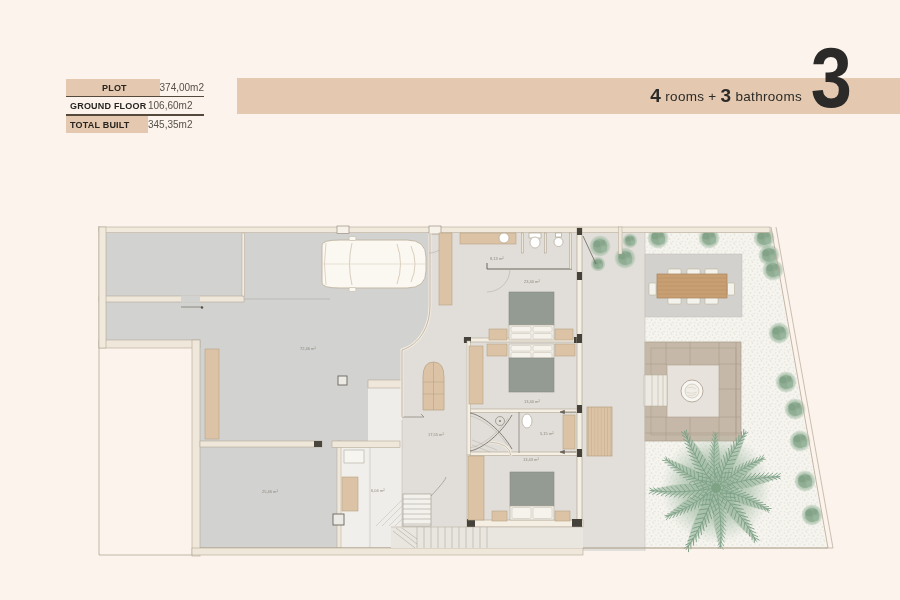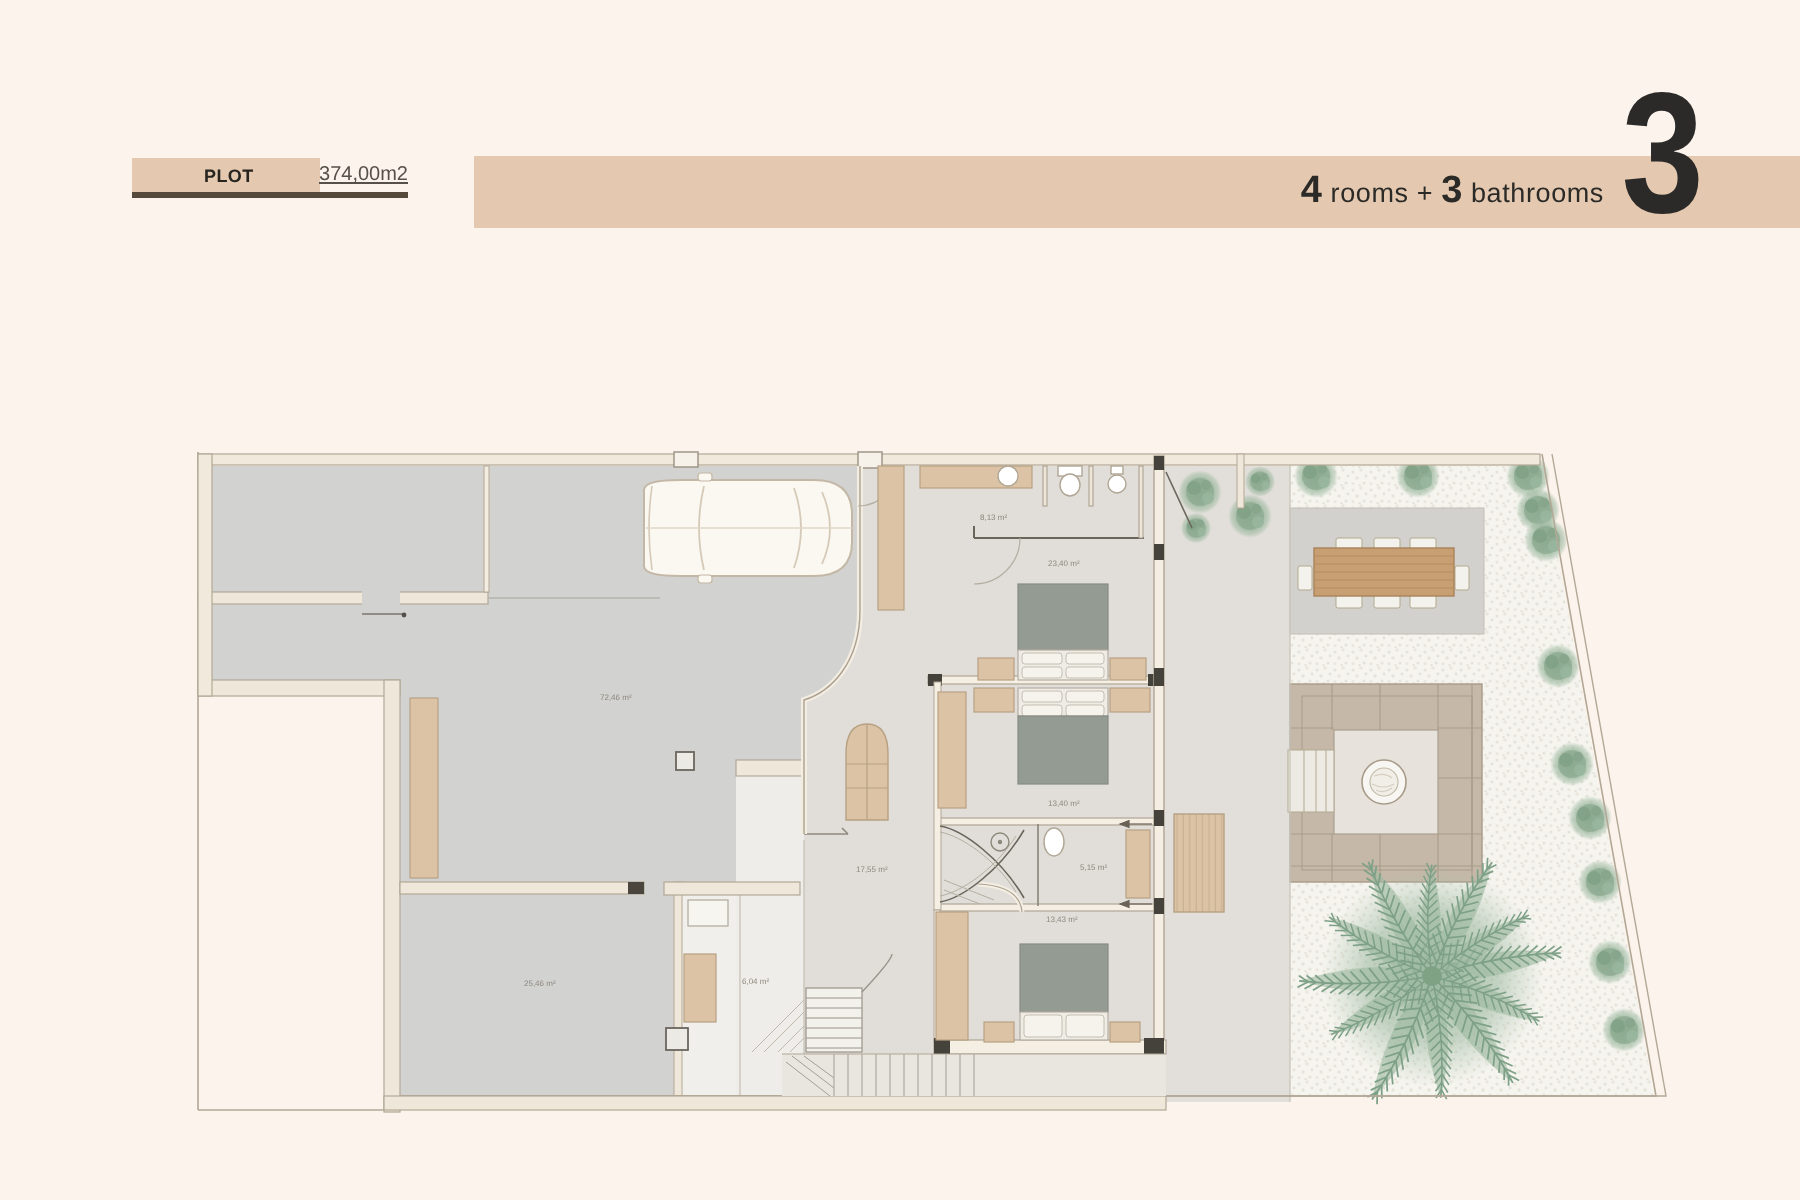--- a/index.html
+++ b/index.html
@@ -5,39 +5,47 @@
 <style>
   html,body{margin:0;padding:0;}
   body{width:900px;height:600px;background:#fcf3ec;font-family:"Liberation Sans",sans-serif;position:relative;overflow:hidden;}
   .bar{position:absolute;left:237px;top:78px;width:663px;height:36px;background:#e4c9b0;}
   .bartext{position:absolute;top:78px;height:36px;right:98px;display:flex;align-items:center;color:#2b2a27;font-size:13.5px;letter-spacing:0.3px;}
   .bartext b{font-size:19px;font-weight:bold;}
   .big3{position:absolute;top:34px;right:48px;font-size:86px;line-height:1;font-weight:bold;color:#2b2a28;transform:scaleX(0.86);transform-origin:100% 0;}
   .tbl{position:absolute;left:66px;top:79px;width:138px;}
   .row{display:flex;align-items:center;height:17px;}
   .row .lab{width:78px;padding-left:4px;font-weight:bold;font-size:9px;letter-spacing:.2px;color:#272420;white-space:nowrap;}
-  .row .val{flex:1;text-align:left;font-size:10px;color:#56504a;white-space:nowrap;text-decoration:underline;}
+  .row .val{flex:1;text-align:left;font-size:10px;color:#56504a;white-space:nowrap;}
   .tan{background:#e4c9b0;}
   .sep{border-bottom:0.8px solid #55493b;height:0;margin:0;}
   svg{position:absolute;left:0;top:0;}
   .m2{font-size:4px;fill:#8d887e;}
 </style>
 </head>
 <body>
   <div class="bar"></div>
   <div class="bartext"><b>4</b>&nbsp;rooms +&nbsp;<b>3</b>&nbsp;bathrooms</div>
   <div class="big3">3</div>
   <div class="tbl">
     <div class="row">
       <div class="lab tan" style="height:17px;display:flex;align-items:center;padding-left:36px;">PLOT</div>
       <div class="val">374,00m2</div>
     </div>
     <div class="sep"></div>
+    <div class="row">
+      <div class="lab">GROUND FLOOR</div>
+      <div class="val">106,60m2</div>
+    </div>
     <div class="sep"></div>
     <div class="sep"></div>
+    <div class="row">
+      <div class="lab tan" style="height:17px;display:flex;align-items:center;">TOTAL BUILT</div>
+      <div class="val">345,35m2</div>
+    </div>
   </div>
 
 <svg width="900" height="600" viewBox="0 0 900 600">
 <defs>
   <pattern id="pebble" width="9" height="9" patternUnits="userSpaceOnUse">
     <rect width="9" height="9" fill="#f5f4ef"></rect>
     <circle cx="1.5" cy="2" r="0.8" fill="#e6e4da"></circle>
     <circle cx="5.5" cy="1" r="0.9" fill="#e9e7dd"></circle>
     <circle cx="8" cy="4" r="0.7" fill="#e4e2d8"></circle>
     <circle cx="3.5" cy="5" r="0.9" fill="#e7e5db"></circle>

